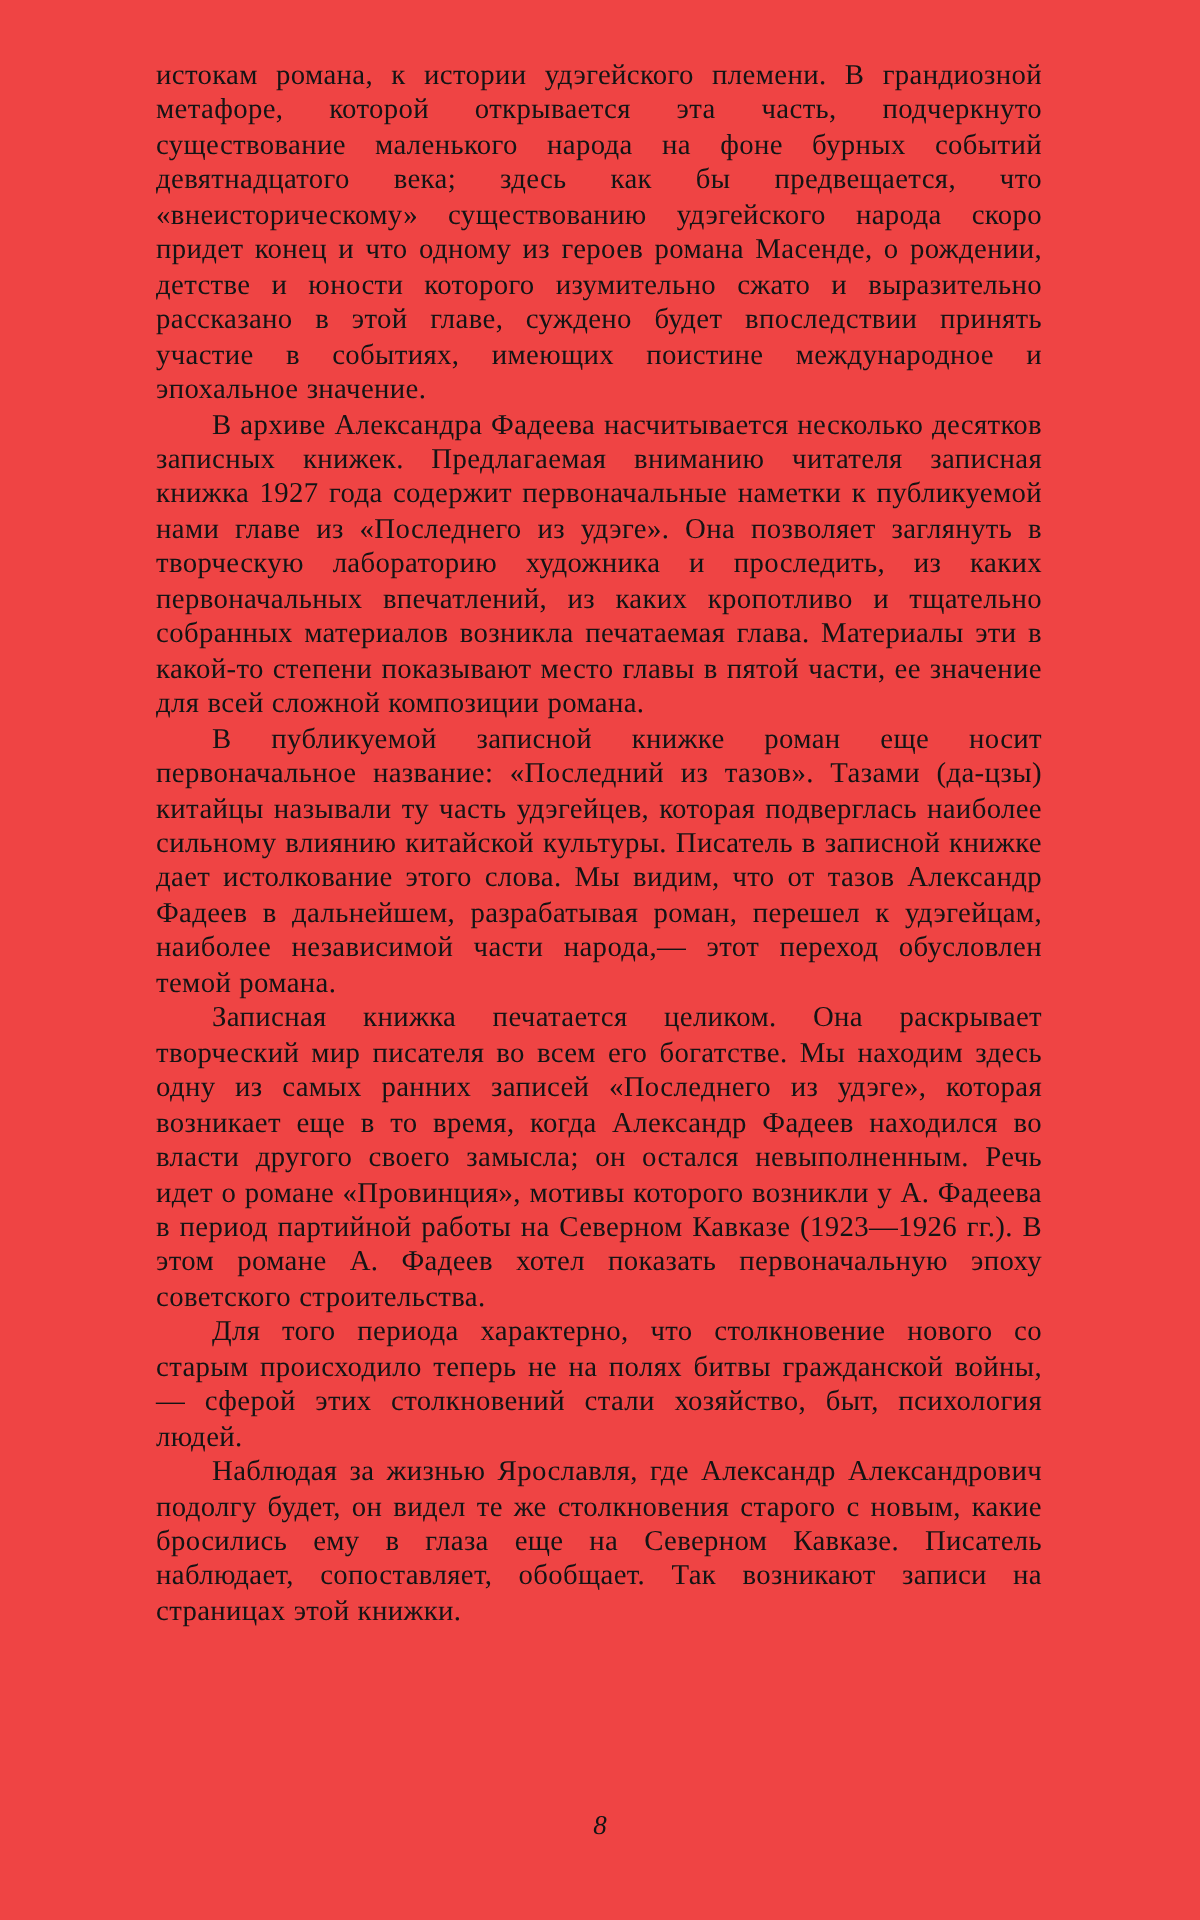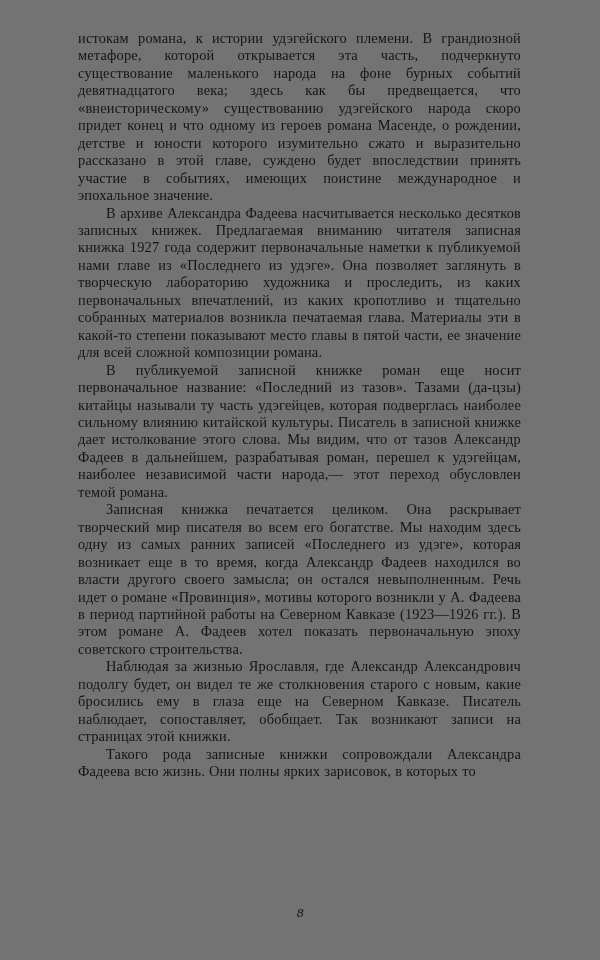--- a/index.html
+++ b/index.html
@@ -14,21 +14,21 @@
     font-family: "Liberation Serif", "DejaVu Serif", serif;
     color: #141414;
     overflow: hidden;
   }
 
   .page {
     position: relative;
     width: 600px;
     height: 960px;
     box-sizing: border-box;
-    background: #737373;
+    background: #ef4444;
   }
 
   .text-column {
     position: absolute;
     left: 78px;
     top: 30px;
     width: 443px;
   }
 
   .para {
@@ -68,22 +68,22 @@
   <div class="text-column">
 
     <p class="para continued">истокам романа, к истории удэгейского племени. В грандиозной метафоре, которой открывается эта часть, подчеркнуто существование маленького народа на фоне бурных событий девятнадцатого века; здесь как бы предвещается, что «внеисторическому» существованию удэгейского народа скоро придет конец и что одному из героев романа Масенде, о рождении, детстве и юности которого изумительно сжато и выразительно рассказано в этой главе, суждено будет впоследствии принять участие в событиях, имеющих поистине международное и эпохальное значение.</p>
 
     <p class="para">В архиве Александра Фадеева насчитывается несколько десятков записных книжек. Предлагаемая вниманию читателя записная книжка 1927 года содержит первоначальные наметки к публикуемой нами главе из «Последнего из удэге». Она позволяет заглянуть в творческую лабораторию художника и проследить, из каких первоначальных впечатлений, из каких кропотливо и тщательно собранных материалов возникла печатаемая глава. Материалы эти в какой-то степени показывают место главы в пятой части, ее значение для всей сложной композиции романа.</p>
 
     <p class="para">В публикуемой записной книжке роман еще носит первоначальное название: «Последний из тазов». Тазами (да-цзы) китайцы называли ту часть удэгейцев, которая подверглась наиболее сильному влиянию китайской культуры. Писатель в записной книжке дает истолкование этого слова. Мы видим, что от тазов Александр Фадеев в дальнейшем, разрабатывая роман, перешел к удэгейцам, наиболее независимой части народа,— этот переход обусловлен темой романа.</p>
 
     <p class="para">Записная книжка печатается целиком. Она раскрывает творческий мир писателя во всем его богатстве. Мы находим здесь одну из самых ранних записей «Последнего из удэге», которая возникает еще в то время, когда Александр Фадеев находился во власти другого своего замысла; он остался невыполненным. Речь идет о романе «Провинция», мотивы которого возникли у А. Фадеева в период партийной работы на Северном Кавказе (1923—1926 гг.). В этом романе А. Фадеев хотел показать первоначальную эпоху советского строительства.</p>
 
+    <p class="para">Для того периода характерно, что столкновение нового со старым происходило теперь не на полях битвы гражданской войны,— сферой этих столкновений стали хозяйство, быт, психология людей.</p>
 
     <p class="para">Наблюдая за жизнью Ярославля, где Александр Александрович подолгу будет, он видел те же столкновения старого с новым, какие бросились ему в глаза еще на Северном Кавказе. Писатель наблюдает, сопоставляет, обобщает. Так возникают записи на страницах этой книжки.</p>
 
-    <p class="para">Такого рода записные книжки сопровождали Александра Фадеева всю жизнь. Они полны ярких зарисовок, в которых то</p>
 
   </div>
 
   <div class="page-number">8</div>
 
 </div>
 
 </body></html>

